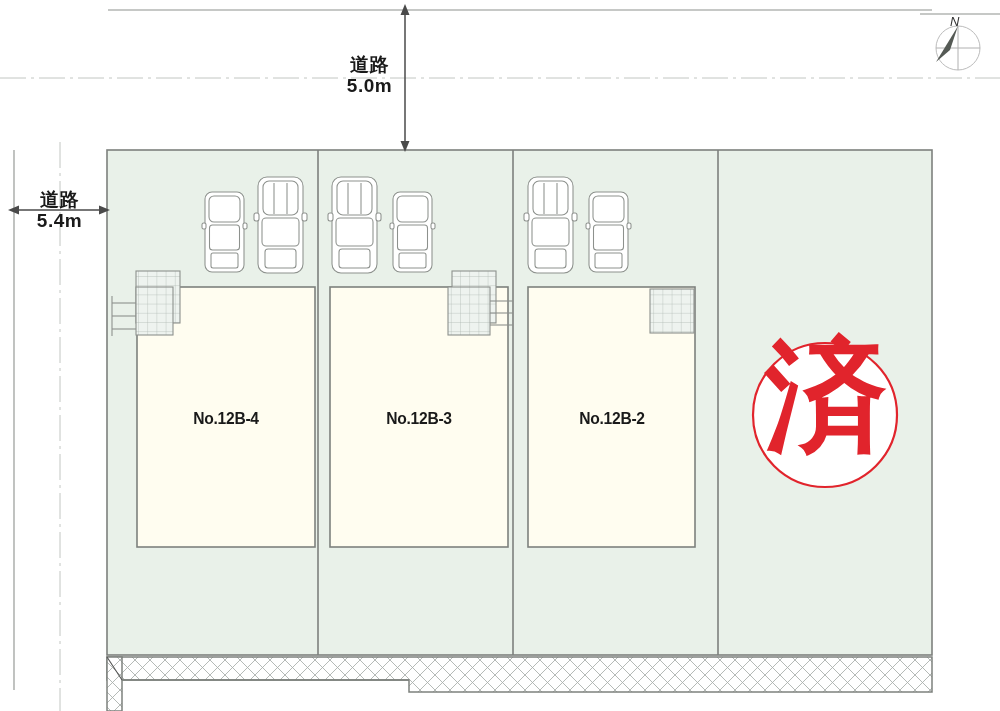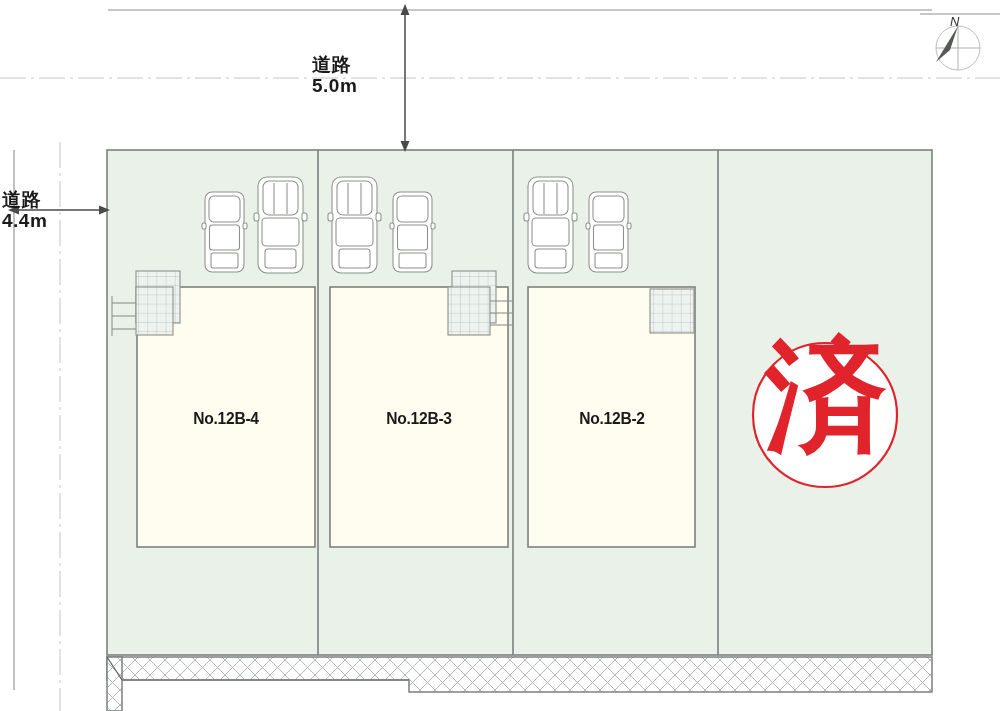--- a/index.html
+++ b/index.html
@@ -1,21 +1,21 @@
 <!DOCTYPE html>
 <html><head>
 <meta charset="utf-8">
 <style>
   html,body{margin:0;padding:0;background:#ffffff;}
   body{width:1000px;height:711px;position:relative;overflow:hidden;
        font-family:"Liberation Sans","DejaVu Sans",sans-serif;}
   #stage{position:absolute;left:0;top:0;width:1000px;height:711px;}
   #stage svg{position:absolute;left:0;top:0;}
   .lbl{position:absolute;font-weight:bold;color:#1a1a1a;white-space:nowrap;}
-  .dimlbl{font-size:19px;line-height:1.12;letter-spacing:.5px;}
+  .dimlbl{font-size:19px;line-height:1.12;text-align:center;letter-spacing:.5px;}
   .lotlbl{font-size:17px;letter-spacing:-.3px;
           transform:scaleX(.92);transform-origin:center;}
 </style>
 </head>
 <body>
 
 <div id="stage">
 
 <svg width="1000" height="711" viewBox="0 0 1000 711" xmlns="http://www.w3.org/2000/svg">
   <defs>
@@ -161,21 +161,21 @@
   </g>
 </svg>
 
 <div class="lbl dimlbl" style="left:312px;top:54px;width:115px;">
   <div>道路</div>
   <div>5.0m</div>
 </div>
 
 <div class="lbl dimlbl" style="left:2px;top:189px;width:115px;">
   <div>道路</div>
-  <div>4.4m</div>
+  <div>5.4m</div>
 </div>
 
 <div class="lbl lotlbl" style="left:146px;top:409px;width:160px;text-align:center;">No.12B-4</div>
 <div class="lbl lotlbl" style="left:339px;top:409px;width:160px;text-align:center;">No.12B-3</div>
 <div class="lbl lotlbl" style="left:532px;top:409px;width:160px;text-align:center;">No.12B-2</div>
 
 <div class="lbl" style="left:757px;top:335px;width:138px;text-align:center;font-size:122px;
      line-height:1;color:#e1242c;font-family:'DejaVu Sans',sans-serif;font-weight:bold;">済</div>
 
 <div class="lbl" style="left:950px;top:14px;font-size:13px;font-style:italic;color:#333;font-weight:normal;">N</div>

